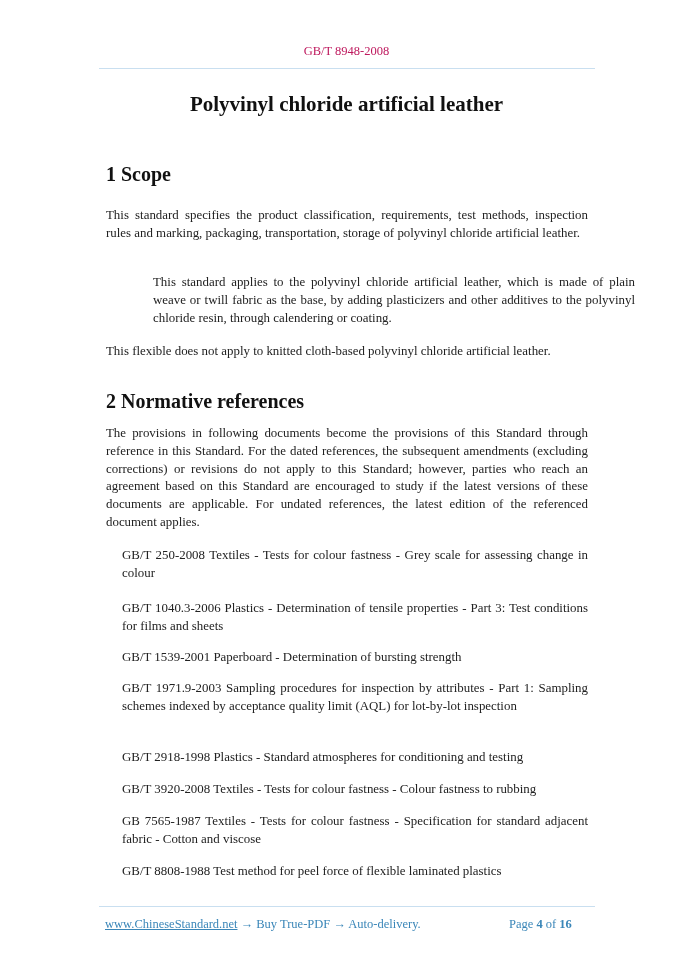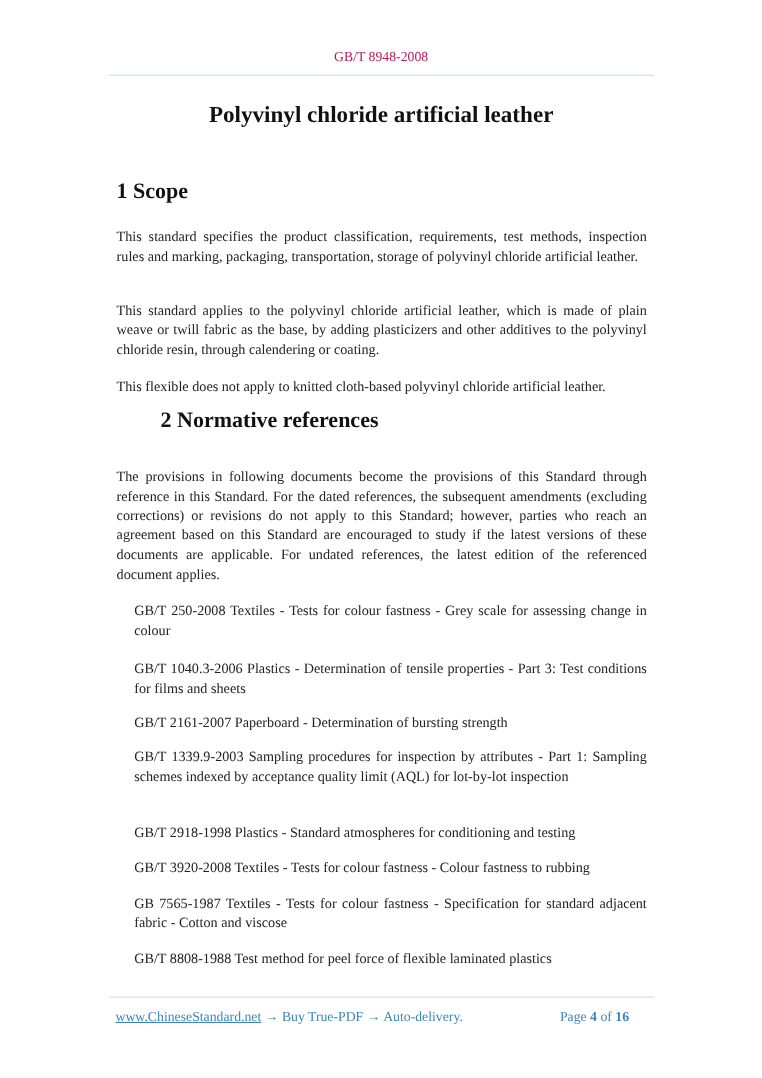--- a/index.html
+++ b/index.html
@@ -48,45 +48,45 @@
 <div class="header-rule"></div>
 
 <div class="doc-title">Polyvinyl chloride artificial leather</div>
 
 <div class="content" style="top:163px;">
   <h2>1 Scope</h2>
 </div>
 <div class="content" style="top:207px;">
   <p>This standard specifies the product classification, requirements, test methods, inspection rules and marking, packaging, transportation, storage of polyvinyl chloride artificial leather.</p>
 </div>
-<div class="content" style="top:274px;">
+<div class="content" style="top:274px;margin-left:47px;">
   <p>This standard applies to the polyvinyl chloride artificial leather, which is made of plain weave or twill fabric as the base, by adding plasticizers and other additives to the polyvinyl chloride resin, through calendering or coating.</p>
 </div>
 <div class="content" style="top:343px;">
   <p>This flexible does not apply to knitted cloth-based polyvinyl chloride artificial leather.</p>
 </div>
 
-<div class="content" style="top:371px;margin-left:40px;">
+<div class="content" style="top:390px;">
   <h2>2 Normative references</h2>
 </div>
 <div class="content" style="top:425px;">
   <p>The provisions in following documents become the provisions of this Standard through reference in this Standard. For the dated references, the subsequent amendments (excluding corrections) or revisions do not apply to this Standard; however, parties who reach an agreement based on this Standard are encouraged to study if the latest versions of these documents are applicable. For undated references, the latest edition of the referenced document applies.</p>
 </div>
 
 <div class="content ref" style="top:547px; width:466px;">
   <p>GB/T 250-2008 Textiles - Tests for colour fastness - Grey scale for assessing change in colour</p>
 </div>
 <div class="content ref" style="top:600px; width:466px;">
   <p>GB/T 1040.3-2006 Plastics - Determination of tensile properties - Part 3: Test conditions for films and sheets</p>
 </div>
 <div class="content ref" style="top:649px; width:466px;">
-  <p>GB/T 2161-2007 Paperboard - Determination of bursting strength</p>
+  <p>GB/T 1539-2001 Paperboard - Determination of bursting strength</p>
 </div>
 <div class="content ref" style="top:680px; width:466px;">
-  <p>GB/T 1339.9-2003 Sampling procedures for inspection by attributes - Part 1: Sampling schemes indexed by acceptance quality limit (AQL) for lot-by-lot inspection</p>
+  <p>GB/T 1971.9-2003 Sampling procedures for inspection by attributes - Part 1: Sampling schemes indexed by acceptance quality limit (AQL) for lot-by-lot inspection</p>
 </div>
 <div class="content ref" style="top:749px; width:466px;">
   <p>GB/T 2918-1998 Plastics - Standard atmospheres for conditioning and testing</p>
 </div>
 <div class="content ref" style="top:781px; width:466px;">
   <p>GB/T 3920-2008 Textiles - Tests for colour fastness - Colour fastness to rubbing</p>
 </div>
 <div class="content ref" style="top:813px; width:466px;">
   <p>GB 7565-1987 Textiles - Tests for colour fastness - Specification for standard adjacent fabric - Cotton and viscose</p>
 </div>

